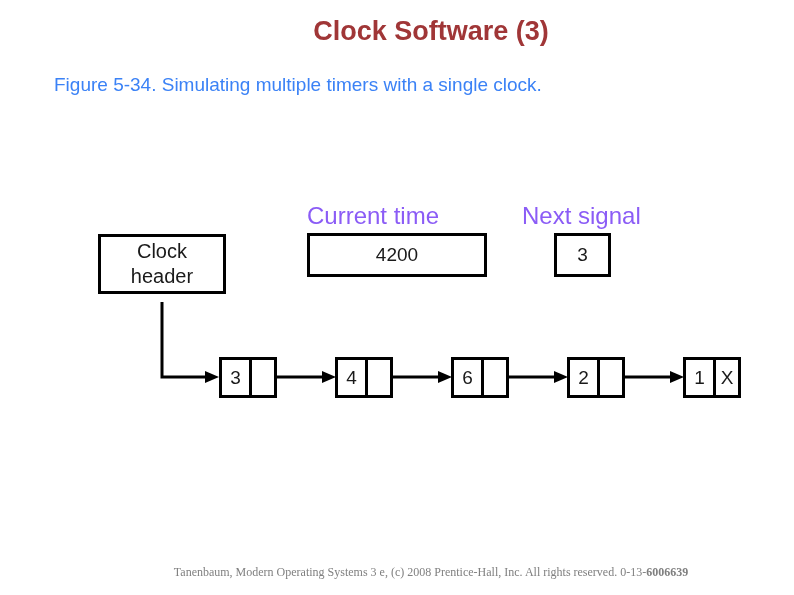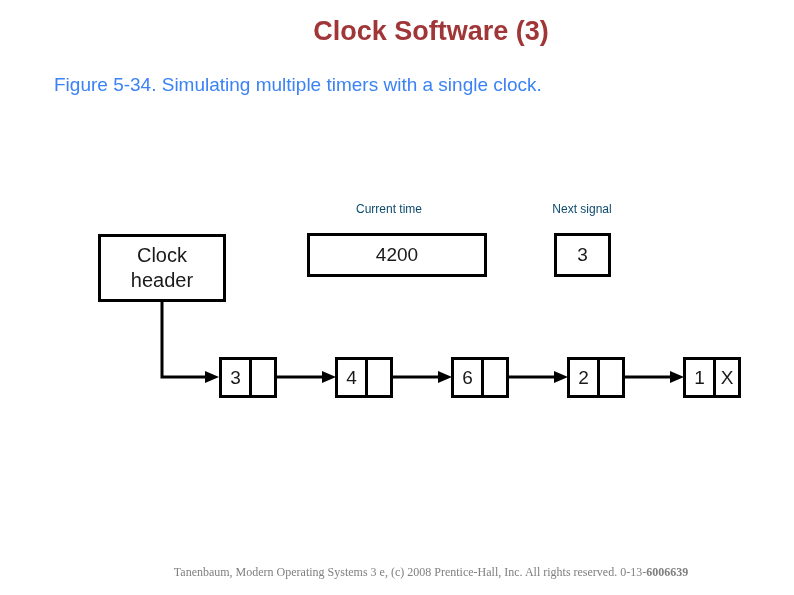--- a/index.html
+++ b/index.html
@@ -56,21 +56,21 @@
     display: flex;
     align-items: center;
     justify-content: center;
     text-align: center;
     color: #1a1a1a;
   }
   .clock-header-box {
     left: 64px;
     top: 234px;
     width: 128px;
-    height: 68px;
+    height: 60px;
     font-size: 20px;
     line-height: 1.25;
   }
   .clock-header-box .wrap {
     width: 80px;
   }
   .current-time-box {
     left: 273px;
     top: 233px;
     width: 180px;
@@ -80,23 +80,23 @@
   .next-signal-box {
     left: 520px;
     top: 233px;
     width: 57px;
     height: 44px;
     font-size: 19px;
   }
   .dlabel {
     position: absolute;
     top: 202px;
-    text-align: center;
-    font-size: 12px;
-    color: #0c4a6e;
+    text-align: left;
+    font-size: 24px;
+    color: #8b5cf6;
     white-space: nowrap;
   }
   .current-time-label {
     left: 273px;
     width: 164px;
   }
   .next-signal-label {
     left: 488px;
     width: 120px;
   }

